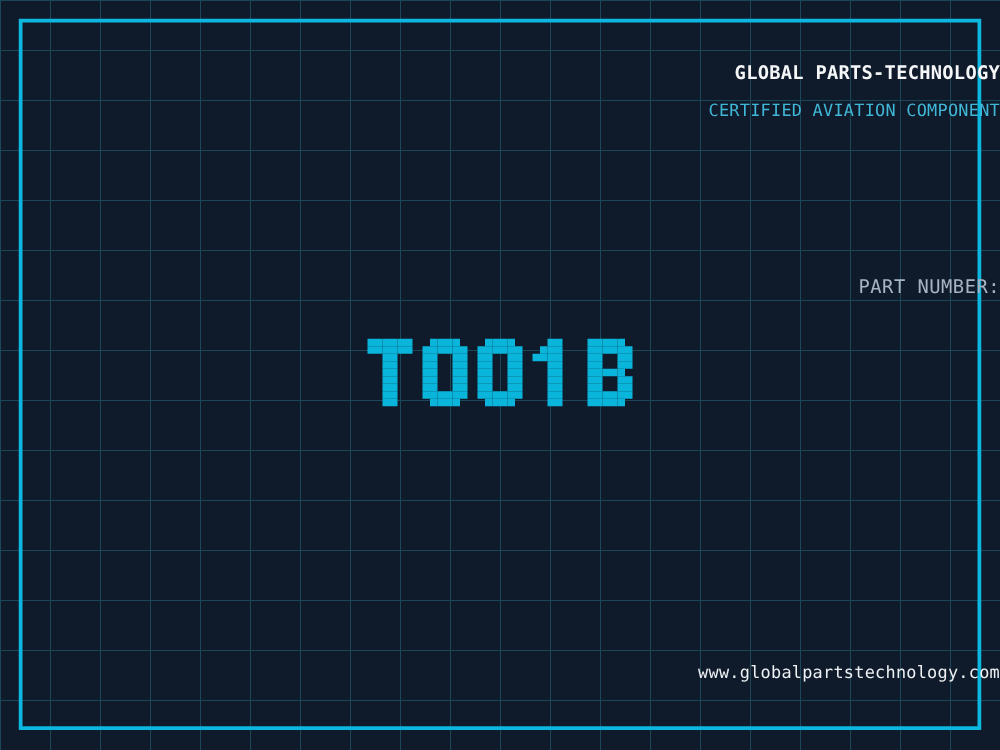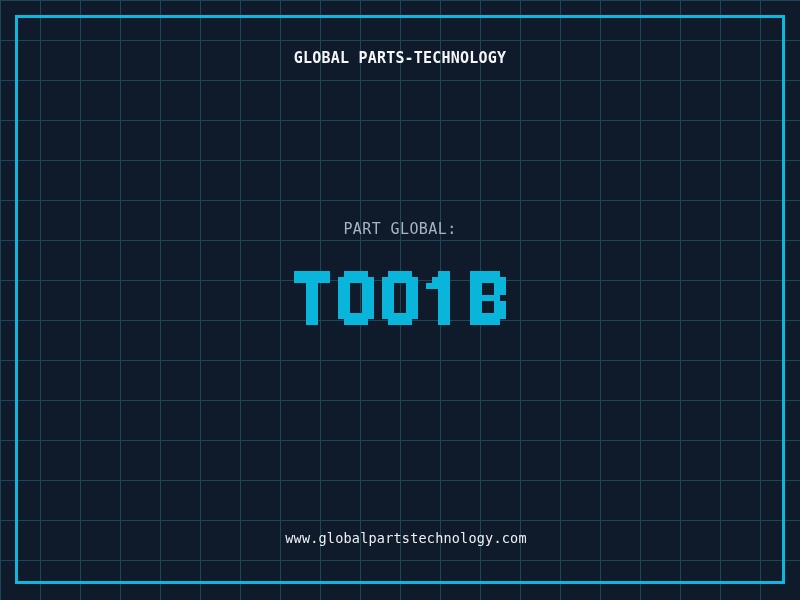--- a/index.html
+++ b/index.html
@@ -34,21 +34,21 @@
     top: 15px;
     width: 770px;
     height: 569px;
     border: 3px solid var(--frame);
     pointer-events: none;
   }
   .txt {
     position: absolute;
     left: 0;
     right: 0;
-    text-align: center;
+    text-align: right;
     white-space: pre;
   }
   .company-name {
     top: 49px;
     font-size: 15px;
     font-weight: bold;
     letter-spacing: 0.2px;
     color: var(--title);
   }
   .subtitle {
@@ -88,22 +88,23 @@
   }
 </style>
 </head>
 <body>
 
 <div class="stage">
   <div class="frame"></div>
 
   <div class="txt company-name">GLOBAL PARTS-TECHNOLOGY</div>
 
-
-  <div class="txt pn-label">PART GLOBAL:</div>
+  <div class="txt subtitle">CERTIFIED AVIATION COMPONENT</div>
+
+  <div class="txt pn-label">PART NUMBER:</div>
 
   <div class="pn-display" id="pn-display" aria-label="T001B">
       <div class="glyph">
         <div class="on"></div>
         <div class="on"></div>
         <div class="on"></div>
         <div class="on"></div>
         <div class="on"></div>
         <div class="on"></div>
         <div class="on"></div>

